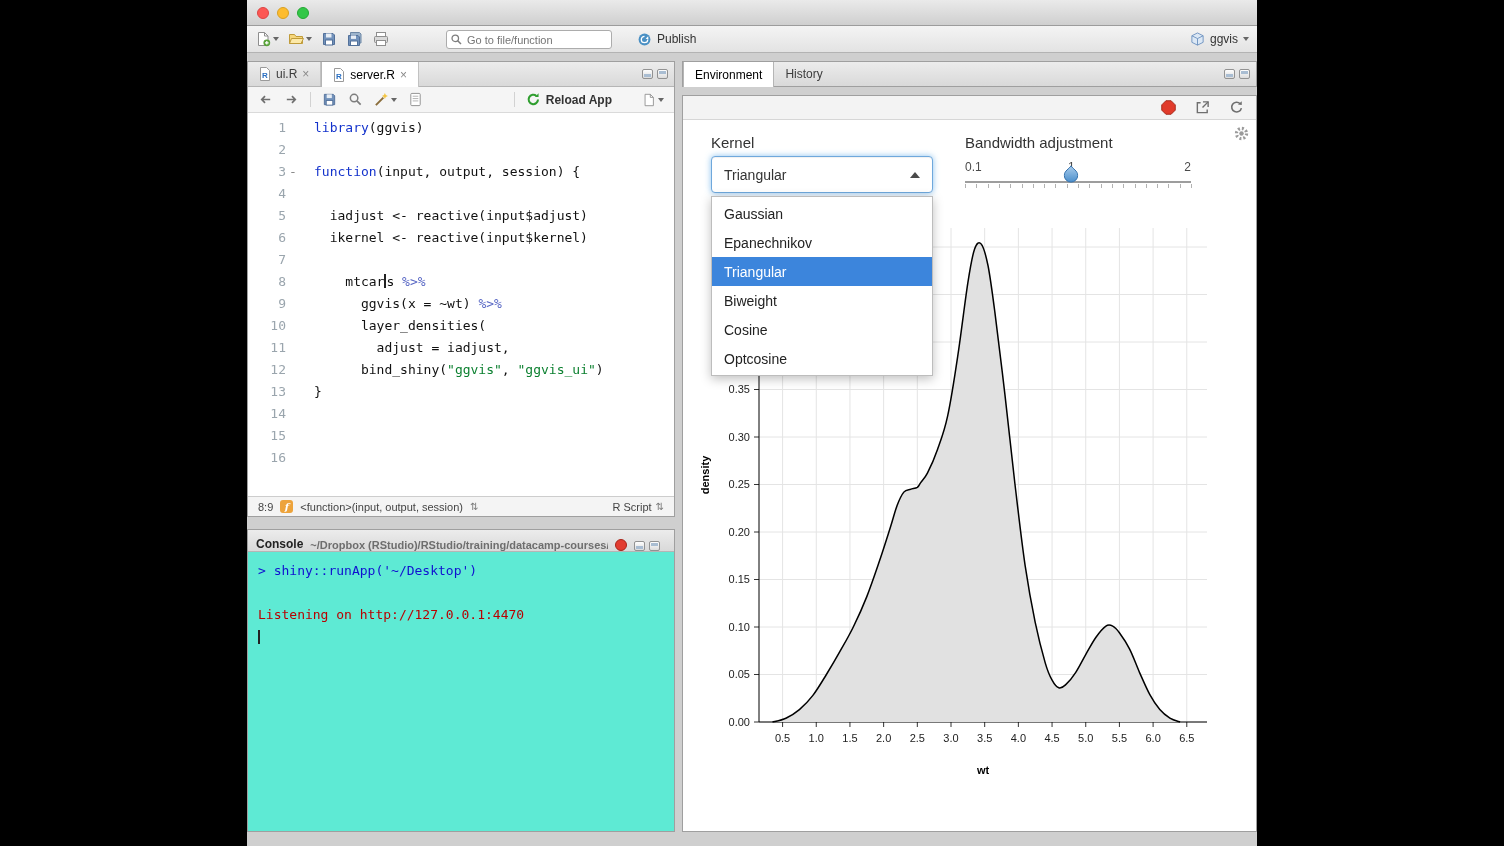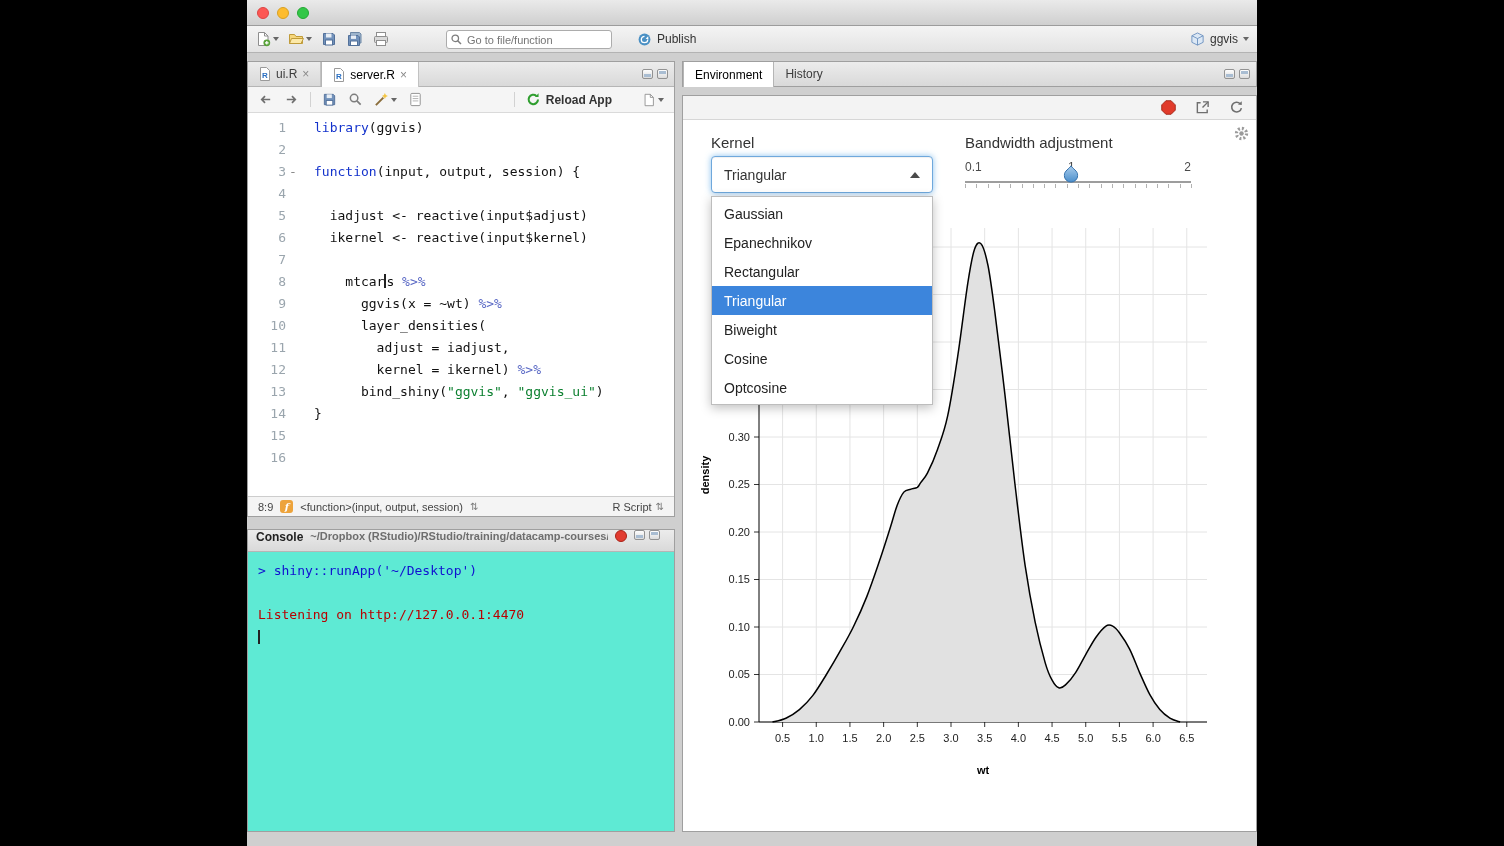--- a/index.html
+++ b/index.html
@@ -61,21 +61,21 @@
 .tk-op{color:#5968c5;}
 .tk-pl{color:#111;}
 .tcursor{display:inline-block;width:2px;height:14px;background:#222;vertical-align:-2px;}
 .statusbar{height:20px;background:#f4f4f4;border-top:1px solid #cdcdcd;display:flex;align-items:center;font-size:11px;color:#444;padding:0 10px;gap:7px;}
 .fn-badge{width:13px;height:13px;background:#eda33b;color:#fff;border-radius:3px;font:bold italic 10px/13px "DejaVu Serif",serif;text-align:center;display:inline-block;}
 .updown{font-size:10px;color:#777;}
 .status-right{margin-left:auto;display:flex;align-items:center;gap:4px;}
 
 
 .console-pane{margin-top:12px;flex:1;display:flex;flex-direction:column;}
-.console-header{height:22px;background:linear-gradient(#ececec,#d9d9d9);border-bottom:1px solid #b5b5b5;display:flex;align-items:flex-start;padding:0 8px;gap:7px;}
+.console-header{height:22px;background:linear-gradient(#ececec,#d9d9d9);border-bottom:1px solid #b5b5b5;display:flex;align-items:flex-end;padding:0 8px;gap:7px;}
 .c-title{font-size:12px;font-weight:bold;color:#222;}
 .c-path{flex:1;font-size:11px;font-weight:bold;color:#6e6e6e;white-space:nowrap;overflow:hidden;}
 .stop-dot{width:12px;height:12px;border-radius:50%;background:#e23c30;border:1px solid #a92318;flex:none;}
 .console-body{flex:1;background:#5eead4;font:13px/22px "DejaVu Sans Mono",monospace;padding:8px 10px;}
 .cline{height:22px;white-space:pre;}
 .ln-input{color:#1010d0;}
 .ln-message{color:#b80000;}
 .ccursor{width:2px;height:14px;background:#222;margin-top:4px;}
 
 
@@ -286,21 +286,20 @@
                 <div class="cl"></div>
                 <div class="cl"><span class="tk-kw">function</span><span class="tk-pl">(input, output, session) {</span></div>
                 <div class="cl"></div>
                 <div class="cl"><span class="tk-pl">  iadjust &lt;- reactive(input$adjust)</span></div>
                 <div class="cl"><span class="tk-pl">  ikernel &lt;- reactive(input$kernel)</span></div>
                 <div class="cl"></div>
                 <div class="cl"><span class="tk-pl">    mtcar</span><span class="tcursor"></span><span class="tk-pl">s </span><span class="tk-op">%&gt;%</span></div>
                 <div class="cl"><span class="tk-pl">      ggvis(x = ~wt) </span><span class="tk-op">%&gt;%</span></div>
                 <div class="cl"><span class="tk-pl">      layer_densities(</span></div>
                 <div class="cl"><span class="tk-pl">        adjust = iadjust,</span></div>
-                <div class="cl"><span class="tk-pl">        kernel = ikernel) </span><span class="tk-op">%&gt;%</span></div>
                 <div class="cl"><span class="tk-pl">      bind_shiny(</span><span class="tk-str">"ggvis"</span><span class="tk-pl">, </span><span class="tk-str">"ggvis_ui"</span><span class="tk-pl">)</span></div>
                 <div class="cl"><span class="tk-pl">}</span></div>
                 <div class="cl"></div>
                 <div class="cl"></div>
               </div>
           </div>
           <div class="statusbar">
             <span>8:9</span>
             <span class="fn-badge">f</span>
             <span>&lt;function&gt;(input, output, session)</span>
@@ -372,21 +371,20 @@
               </svg>
 
             <span class="ctl-label lab-kernel">Kernel</span>
             <div class="select">
               <span>Triangular</span>
               <span class="caret-up"></span>
             </div>
             <ul class="menu" id="kernel-menu">
                 <li class="menu-item">Gaussian</li>
                 <li class="menu-item">Epanechnikov</li>
-                <li class="menu-item">Rectangular</li>
                 <li class="menu-item selected">Triangular</li>
                 <li class="menu-item">Biweight</li>
                 <li class="menu-item">Cosine</li>
                 <li class="menu-item">Optcosine</li>
               </ul>
 
             <span class="ctl-label lab-band">Bandwidth adjustment</span>
             <div class="slider">
               <span class="sl-lab sl-l">0.1</span>
               <span class="sl-lab sl-m" style="left: 47%;">1</span>

